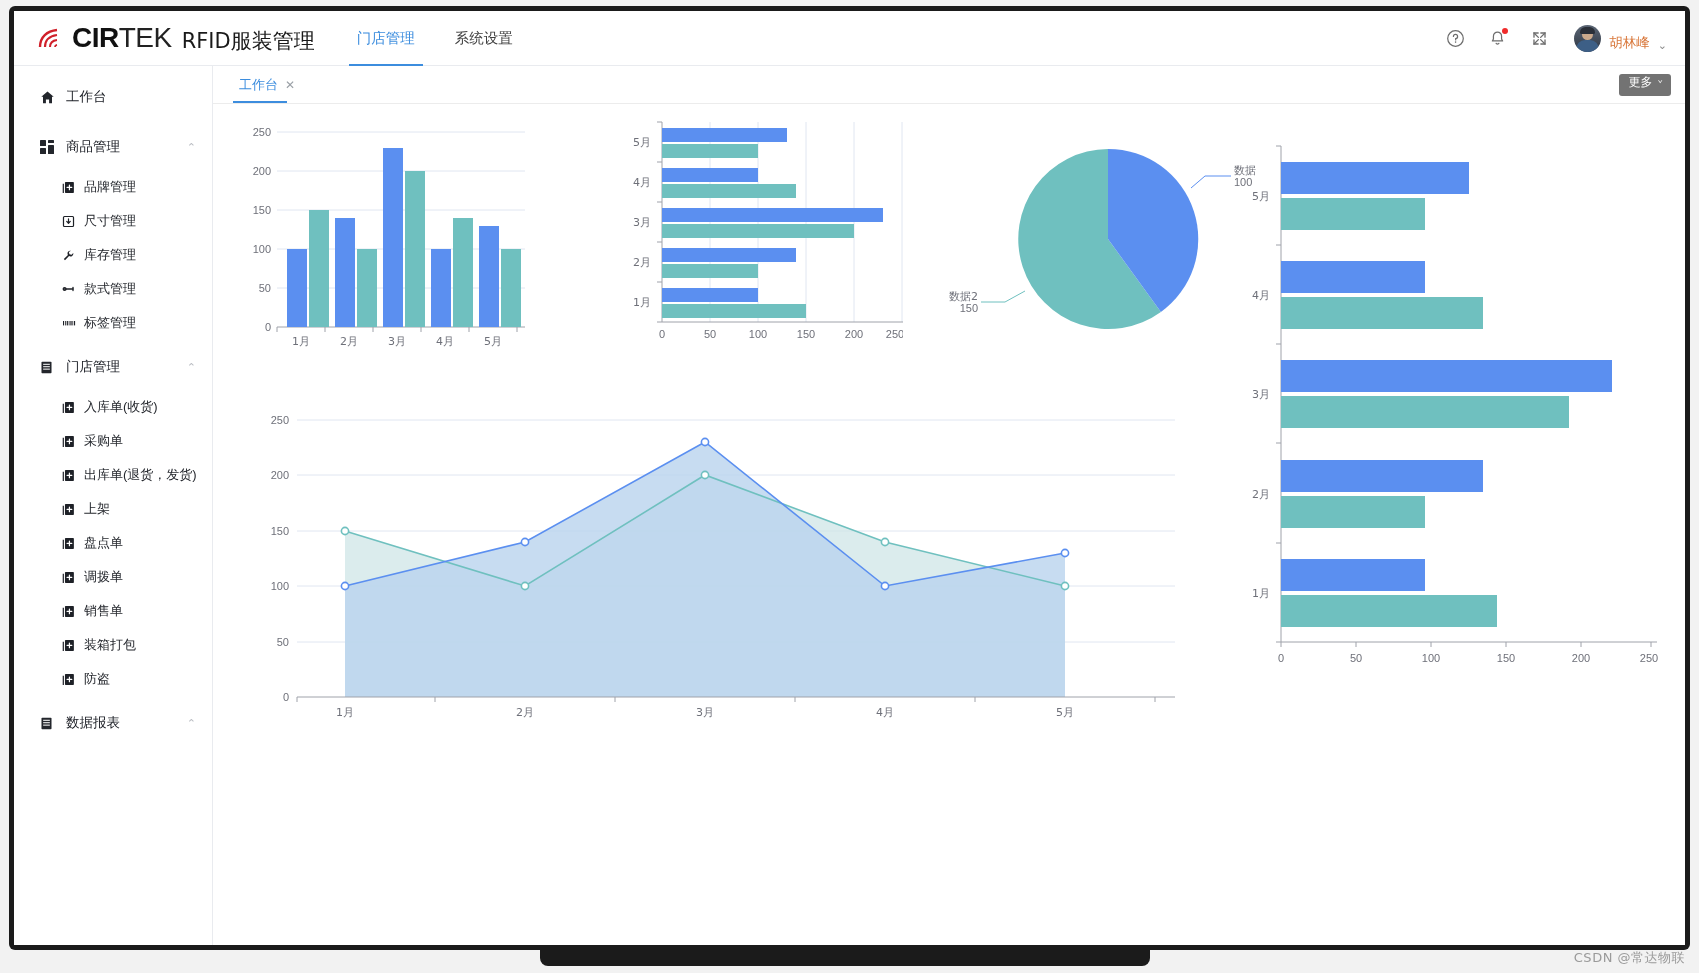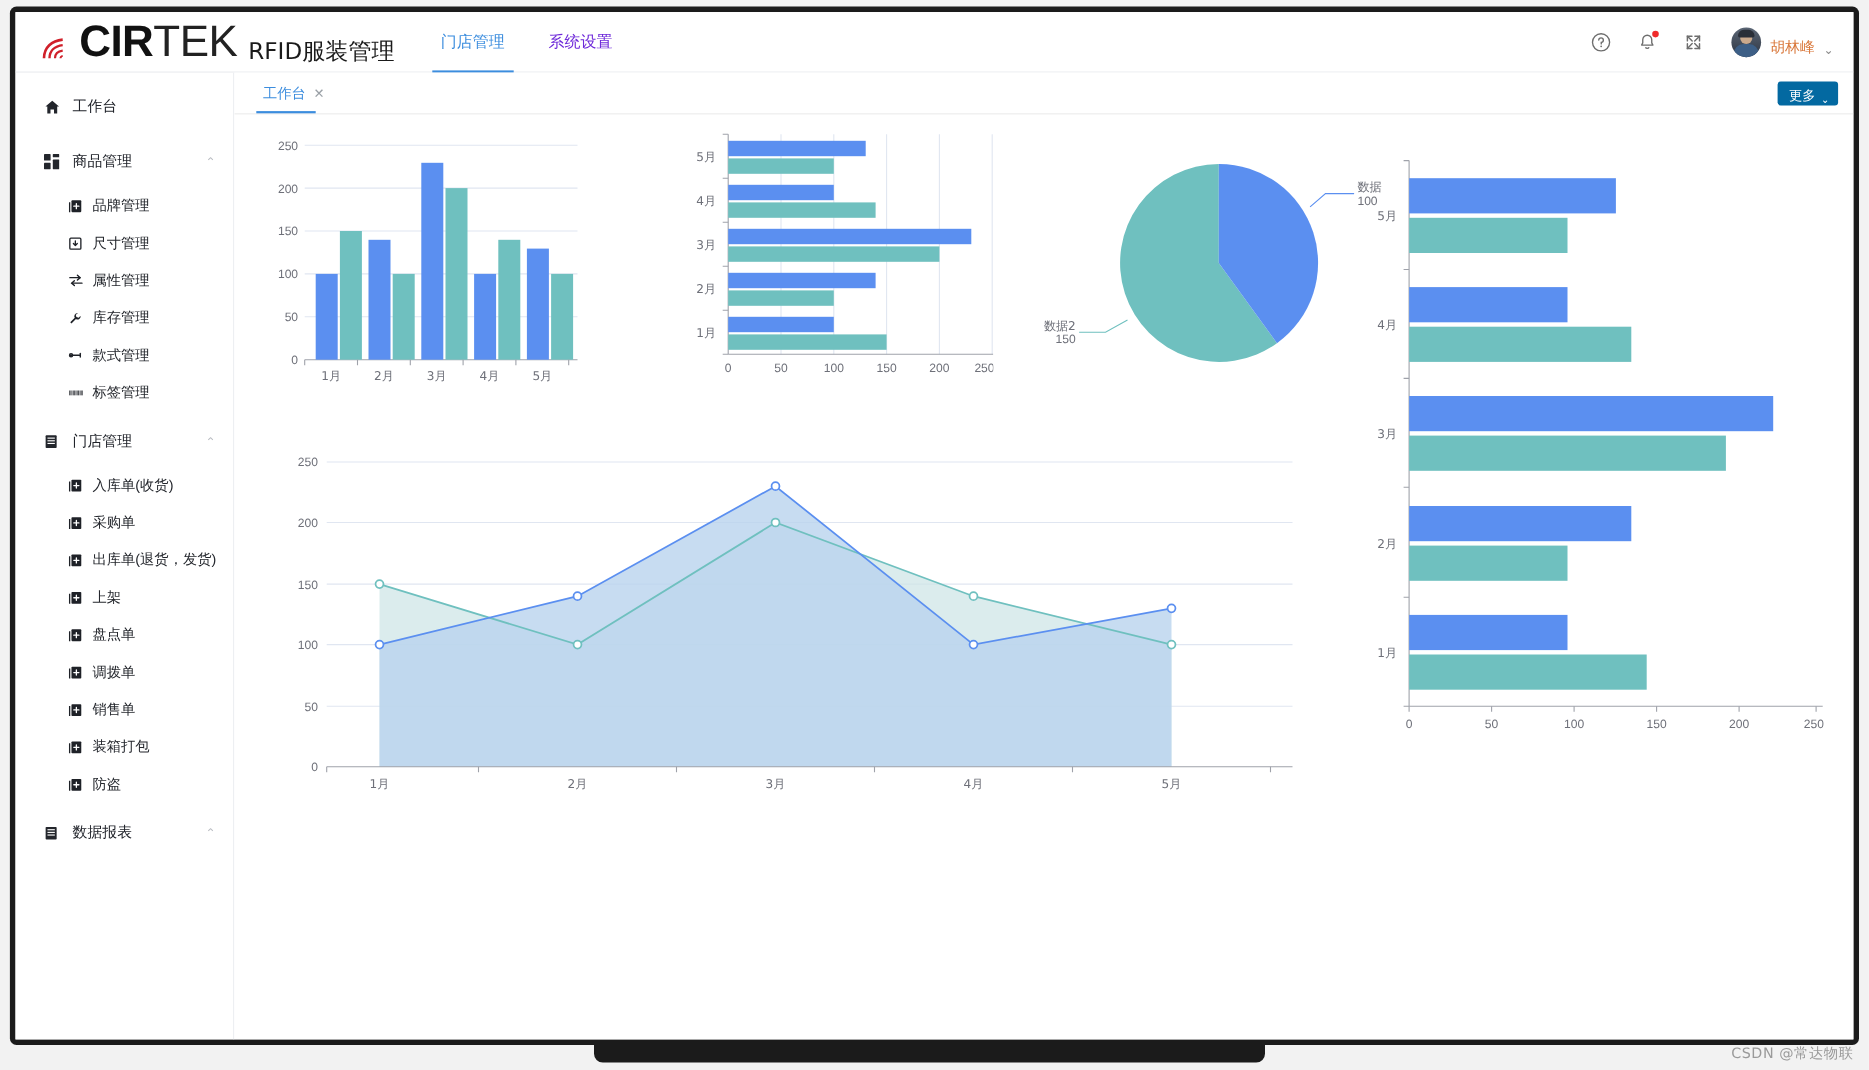--- a/index.html
+++ b/index.html
@@ -26,31 +26,31 @@
   }
 
   
   .header {
     position: relative; height: 55px; background: #fff;
     border-bottom: 1px solid #e9ebef;
     display: flex; align-items: center; padding: 0 18px 0 22px;
   }
   .brand { display: flex; align-items: flex-end; gap: 6px; }
   .brand-mark { display: block; }
-  .brand-name { font-size: 40px; letter-spacing: -0.5px; line-height: 1; color: #111; }
+  .brand-name { font-size: 28px; letter-spacing: -0.5px; line-height: 1; color: #111; }
   .brand-name b { font-weight: 700; }
   .brand-name span.light { font-weight: 400; color: #222; }
   .brand-sub {
     font-size: 21px; color: #1a1a1a; line-height: 1; margin-left: 4px;
     font-family: "DejaVu Sans", "Liberation Sans", sans-serif;
   }
   .topnav { display: flex; align-items: center; height: 55px; margin-left: 26px; gap: 8px; }
   .topnav-item {
     position: relative; height: 55px; display: flex; align-items: center;
-    padding: 0 16px; font-size: 14.5px; color: #6d28d9; cursor: pointer;
+    padding: 0 16px; font-size: 14.5px; color: #404040; cursor: pointer;
   }
   .topnav-item.active { color: #3c8dde; }
   .topnav-item.active::after {
     content: ""; position: absolute; left: 8px; right: 8px; bottom: 0;
     height: 2px; background: #3c8dde;
   }
   .header-right { margin-left: auto; display: flex; align-items: center; gap: 20px; }
   .icon-btn { width: 22px; height: 22px; display: flex; align-items: center; justify-content: center;
     cursor: pointer; position: relative; color: #6b6b6b; }
   .bell-dot {
@@ -103,24 +103,24 @@
   }
   .page-tab {
     position: relative; display: flex; align-items: center; gap: 7px;
     height: 37px; padding: 0 10px; font-size: 13px; color: #3c8dde; cursor: pointer;
   }
   .page-tab::after {
     content: ""; position: absolute; left: 4px; right: 18px; bottom: 0; height: 2px; background: #3c8dde;
   }
   .page-tab .close { color: #9aa0a6; font-size: 12px; }
   .more-btn {
-    margin-left: auto; background: #0369a1; color: #fff; border: none;
+    margin-left: auto; background: #737373; color: #fff; border: none;
     height: 22px; padding: 0 8px 0 10px; border-radius: 3px; font-size: 12px;
-    display: flex; align-items: flex-end; gap: 5px; cursor: pointer;
-    font-family: Liberation Sans, sans-serif;
+    display: flex; align-items: flex-start; gap: 5px; cursor: pointer;
+    font-family: Liberation Mono, monospace;
   }
   .more-btn .mc { font-size: 9px; }
 
   
   .dash { position: relative; width: 100%; height: calc(100% - 38px); }
 
   .chart-box { position: absolute; }
 
   
   .ax { font-size: 11px; fill: #6e7079; font-family: "Liberation Sans", sans-serif; }
@@ -241,31 +241,20 @@
           <span class="micon">
             <svg width="13" height="13" viewBox="0 0 14 14" fill="none" stroke="#1e2127" stroke-width="1.3">
                   <rect x="1.6" y="1.6" width="10.8" height="10.8" rx="1"></rect>
                   <path d="M7 4.2v4.6M5.1 6.9 7 8.9l1.9-2" stroke-linecap="round" stroke-linejoin="round"></path>
                 </svg>
           </span>
           <span class="mlabel">尺寸管理</span>
         </div>
         <div class="menu-item">
           <span class="micon">
-            <svg width="14" height="14" viewBox="0 0 14 14" fill="none" stroke="#1e2127" stroke-width="1.3" stroke-linecap="round">
-                  <path d="M1.5 4.4h9"></path>
-                  <path d="M8.4 2.3 10.8 4.4 8.4 6.5"></path>
-                  <path d="M12.5 9.4h-9"></path>
-                  <path d="M5.6 7.3 3.2 9.4l2.4 2.1"></path>
-                </svg>
-          </span>
-          <span class="mlabel">属性管理</span>
-        </div>
-        <div class="menu-item">
-          <span class="micon">
             <svg width="13" height="13" viewBox="0 0 14 14" fill="none" stroke="#1e2127" stroke-width="1.3" stroke-linecap="round">
                   <path d="M9.6 1.9a3 3 0 0 0-3.2 4.5L2 10.8l1.2 1.2 4.4-4.4a3 3 0 0 0 4.5-3.2L10.3 6.2 8 5.6 7.4 3.3Z" fill="#1e2127" stroke="none"></path>
                 </svg>
           </span>
           <span class="mlabel">库存管理</span>
         </div>
         <div class="menu-item">
           <span class="micon">
             <svg width="14" height="14" viewBox="0 0 14 14" fill="none" stroke="#1e2127" stroke-width="1.3" stroke-linecap="round">
                   <path d="M2 7h9"></path>

